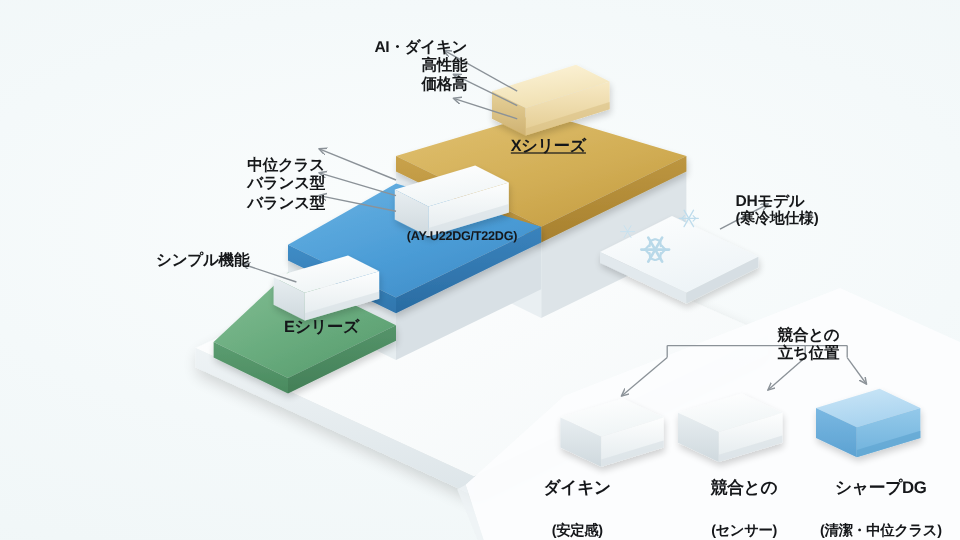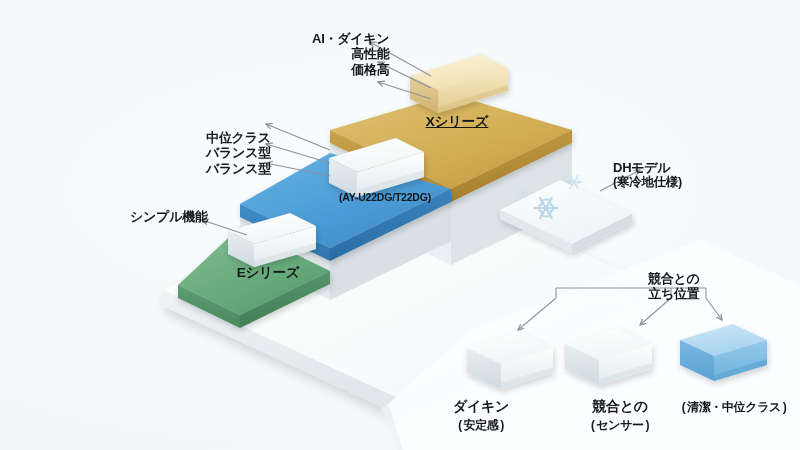--- a/index.html
+++ b/index.html
@@ -43,21 +43,21 @@
 
   
   #callout-dh { position: absolute; left: 613px; top: 160px; text-align: left; font-size: 13px; }
   #callout-dh .t2 { font-size: 12.5px; }
 
   #callout-comp { position: absolute; left: 648px; top: 271px; text-align: center; font-size: 13px; }
 
   
   .ccap { position: absolute; text-align: center; color: #15171a; }
   .ccap .t1 { font-size: 14px; font-weight: bold; letter-spacing: -0.02em; }
-  .ccap .t2 { font-size: 12px; font-weight: bold; letter-spacing: -0.03em; margin-top: 1px; font-family: Liberation Mono, monospace; }
+  .ccap .t2 { font-size: 12px; font-weight: bold; letter-spacing: -0.03em; margin-top: 18px; }
 
   #ccap-1 { left: 426px; top: 398px; width: 110px; }
   #ccap-2 { left: 562px; top: 398px; width: 116px; }
   #ccap-3 { left: 668px; top: 398px; width: 132px; }
 </style>
 </head>
 <body>
 
 <div id="stage">
 
@@ -374,16 +374,17 @@
 
   <div class="ccap" id="ccap-1">
     <div class="t1">ダイキン</div>
     <div class="t2">(安定感)</div>
   </div>
   <div class="ccap" id="ccap-2">
     <div class="t1">競合との</div>
     <div class="t2">(センサー)</div>
   </div>
   <div class="ccap" id="ccap-3">
+    <div class="t1">シャープDG</div>
     <div class="t2">(清潔・中位クラス)</div>
   </div>
 
 </div>
 
 </body></html>

